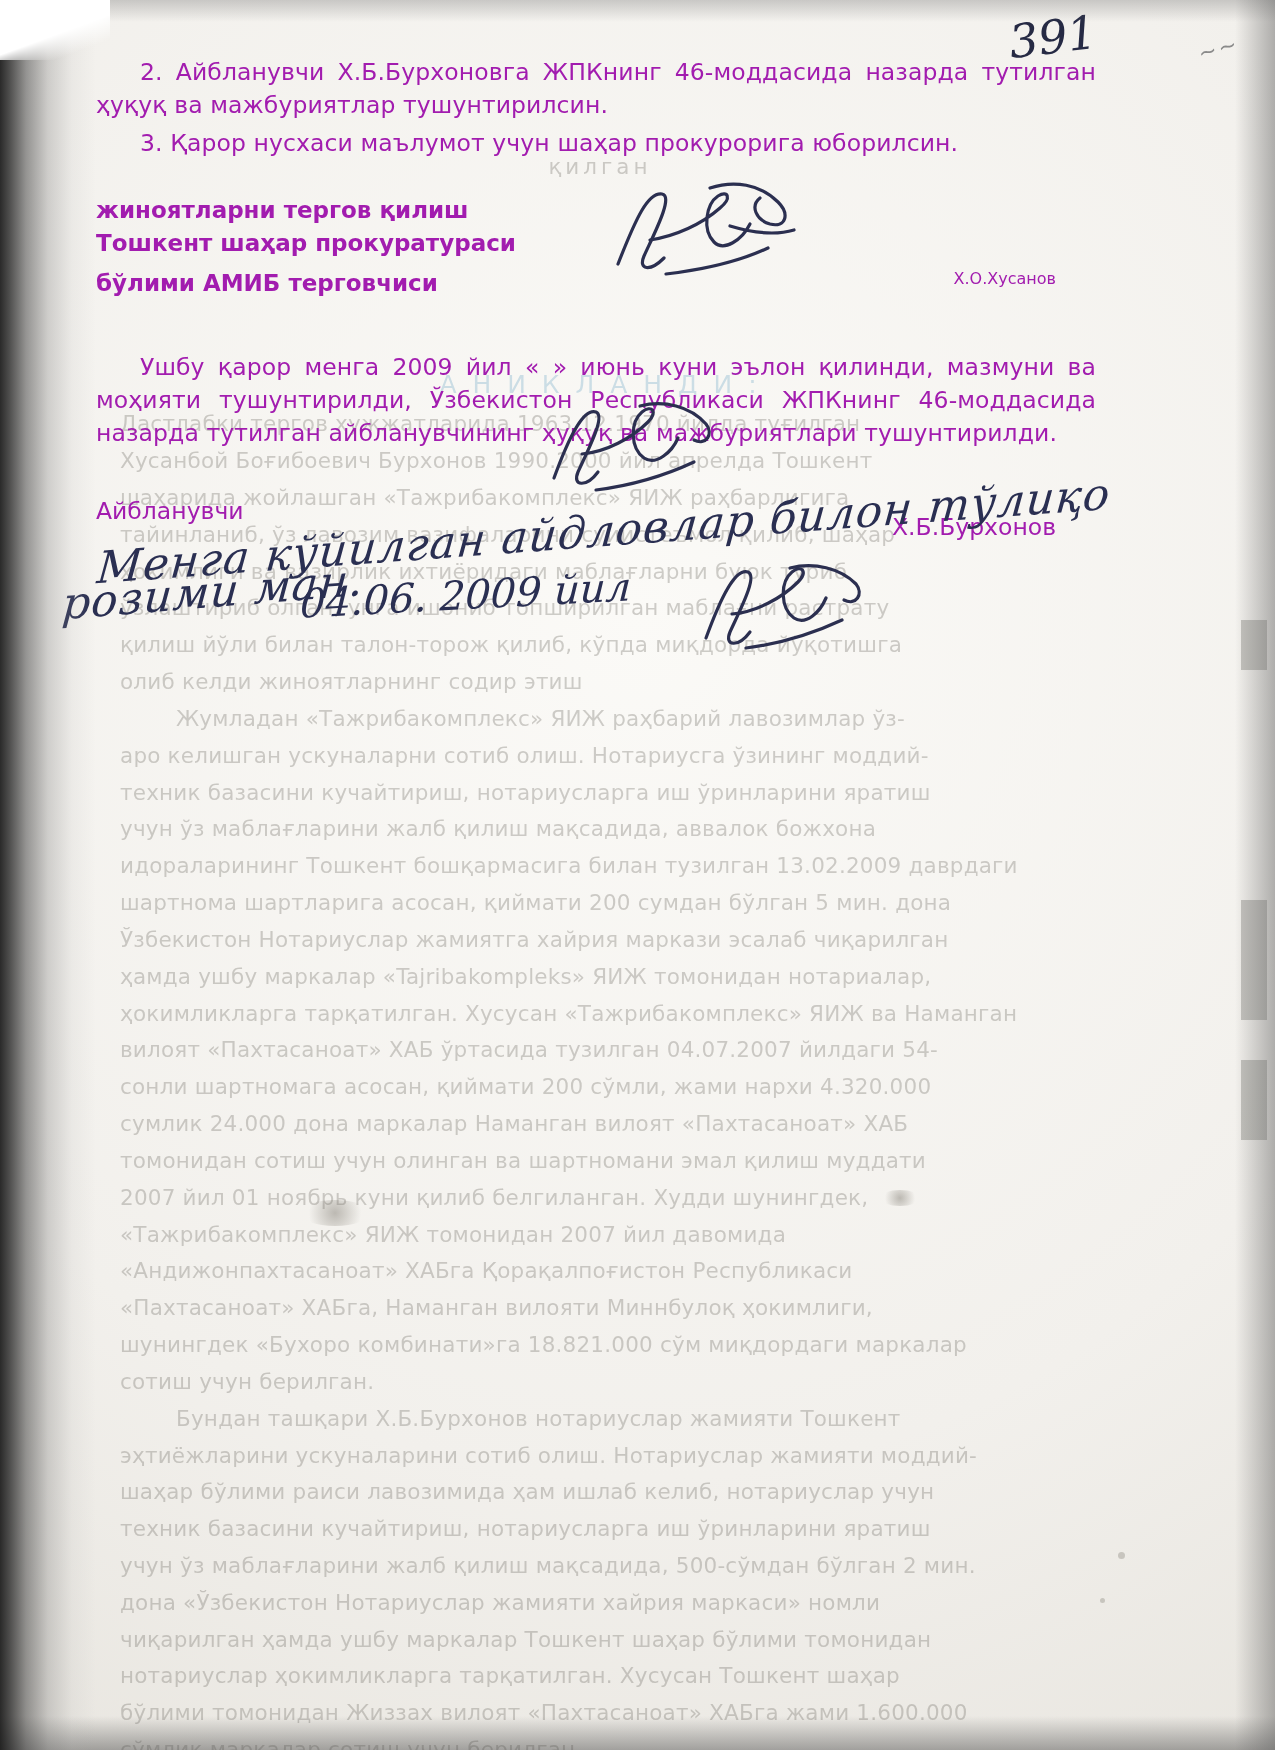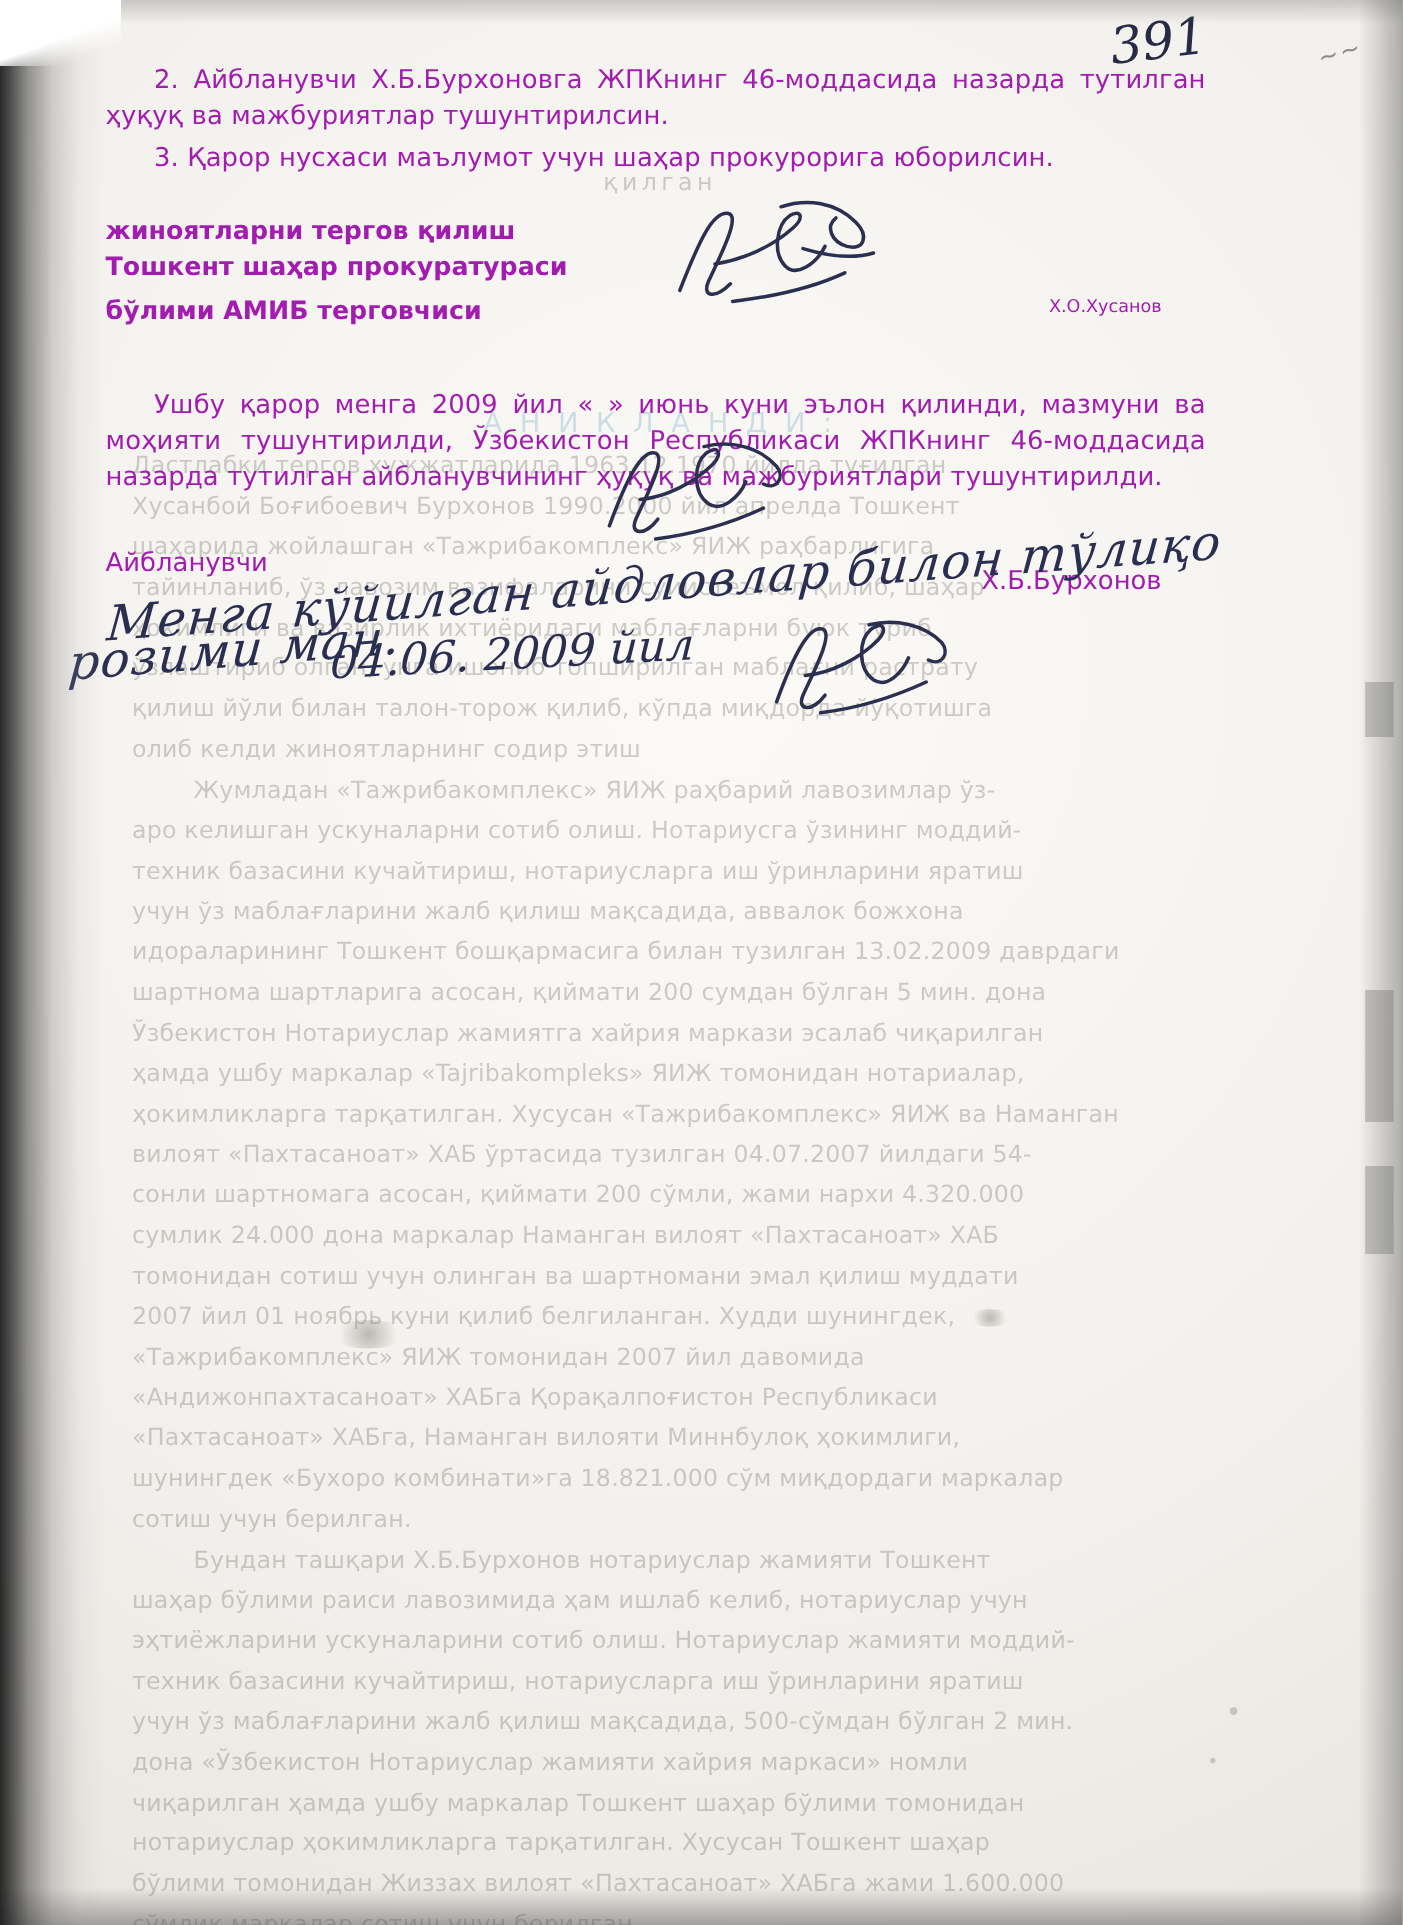--- a/index.html
+++ b/index.html
@@ -236,22 +236,22 @@
         <p>сонли шартномага асосан, қиймати 200 сўмли, жами нархи 4.320.000</p>
         <p>сумлик 24.000 дона маркалар Наманган вилоят «Пахтасаноат» ХАБ</p>
         <p>томонидан сотиш учун олинган ва шартномани эмал қилиш муддати</p>
         <p>2007 йил 01 ноябрь куни қилиб белгиланган. Худди шунингдек,</p>
         <p>«Тажрибакомплекс»        ЯИЖ        томонидан        2007        йил        давомида</p>
         <p>«Андижонпахтасаноат»      ХАБга      Қорақалпоғистон      Республикаси</p>
         <p>«Пахтасаноат» ХАБга,  Наманган  вилояти  Миннбулоқ  ҳокимлиги,</p>
         <p>шунингдек «Бухоро комбинати»га 18.821.000 сўм миқдордаги маркалар</p>
         <p>сотиш учун берилган.</p>
         <p class="ind">Бундан  ташқари  Х.Б.Бурхонов  нотариуслар  жамияти  Тошкент</p>
+        <p>эҳтиёжларини ускуналарини сотиб олиш. Нотариуслар жамияти моддий-</p>
         <p>шаҳар бўлими раиси лавозимида ҳам ишлаб келиб, нотариуслар учун</p>
-        <p>эҳтиёжларини ускуналарини сотиб олиш. Нотариуслар жамияти моддий-</p>
         <p>техник базасини кучайтириш, нотариусларга иш ўринларини яратиш</p>
         <p>учун ўз маблағларини жалб қилиш мақсадида, 500-сўмдан бўлган 2 мин.</p>
         <p>дона  «Ўзбекистон  Нотариуслар  жамияти  хайрия  маркаси»  номли</p>
         <p>чиқарилган ҳамда ушбу маркалар Тошкент шаҳар бўлими томонидан</p>
         <p>нотариуслар  ҳокимликларга  тарқатилган.  Хусусан  Тошкент  шаҳар</p>
         <p>бўлими томонидан Жиззах вилоят «Пахтасаноат» ХАБга жами 1.600.000</p>
         <p>сўмлик маркалар сотиш учун берилган.</p>
       </div>
   </div>
 

